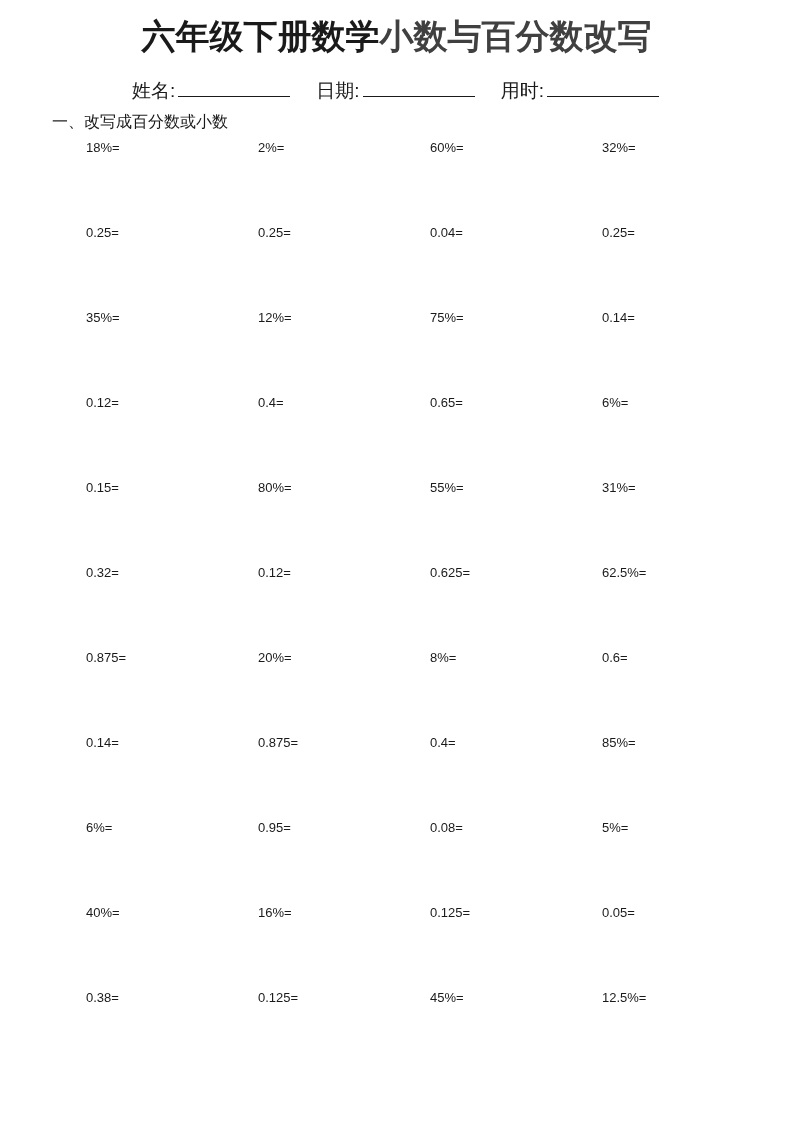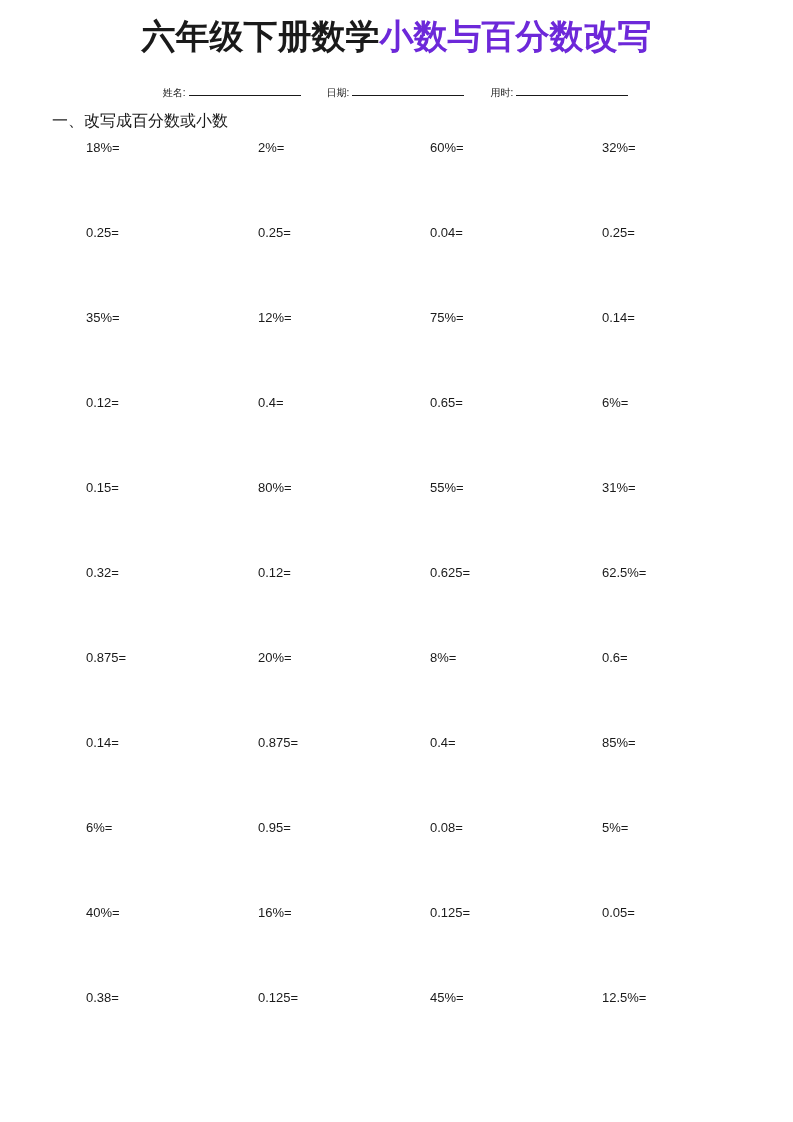--- a/index.html
+++ b/index.html
@@ -26,40 +26,40 @@
     left: 0;
     width: 793px;
     text-align: center;
     font-size: 34px;
     font-weight: bold;
     line-height: 44px;
     white-space: nowrap;
     letter-spacing: 0px;
   }
   .title .part-black { color: #1a1a1a; }
-  .title .part-red   { color: #6d28d9; }
+  .title .part-red   { color: #404040; }
 
   
   .meta-row {
     position: absolute;
     top: 80px;
     left: 0;
     width: 793px;
     text-align: center;
     font-size: 15px;
     line-height: 22px;
     white-space: nowrap;
     color: #1a1a1a;
   }
   .meta-field {
     display: inline-block;
     white-space: nowrap;
   }
   .meta-label {
-    font-size: 10px;
+    font-size: 19px;
   }
   .meta-blank {
     display: inline-block;
     border-bottom: 1.6px solid #1a1a1a;
     vertical-align: baseline;
     margin: 0 2px 0 3px;
   }
   .meta-blank.w-name { width: 112px; }
   .meta-blank.w-date { width: 112px; }
   .meta-blank.w-time { width: 112px; }
@@ -67,21 +67,20 @@
 
   
   .section-heading {
     position: absolute;
     top: 110px;
     left: 52px;
     font-size: 16px;
     line-height: 24px;
     color: #1a1a1a;
     white-space: nowrap;
-    font-family: Liberation Mono, monospace;
   }
 
   
   .problem-grid {
     position: absolute;
     top: 136px;
     left: 86px;
     width: 620px;
   }
   .problem-row {

